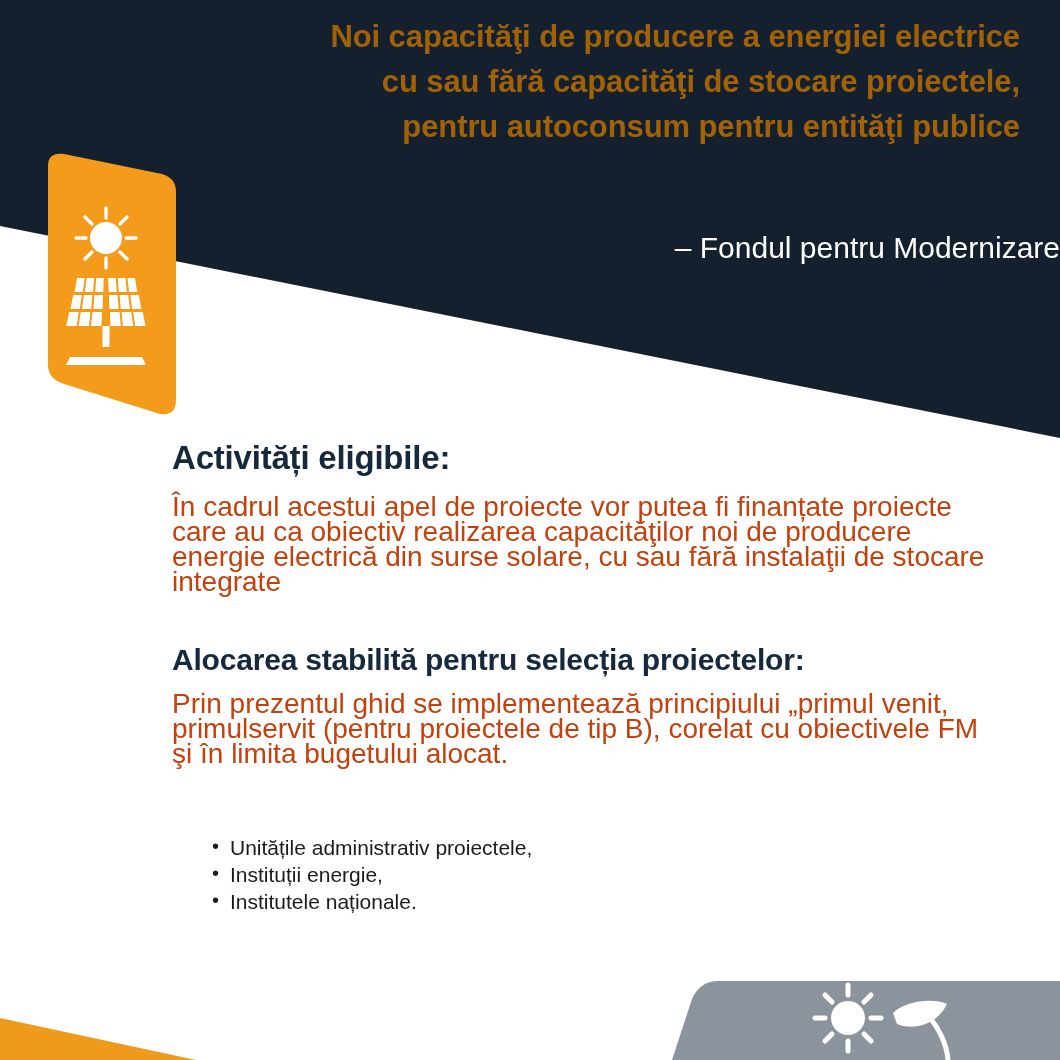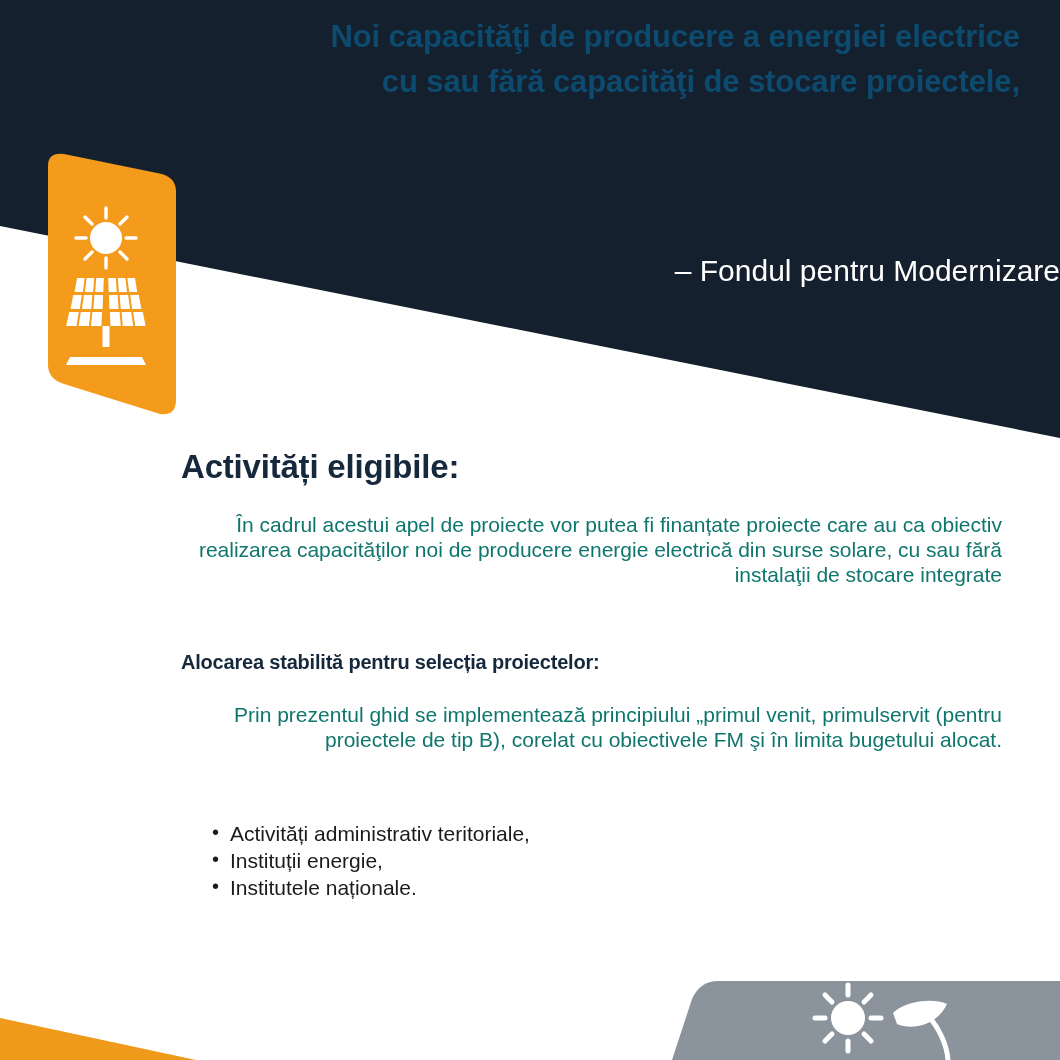--- a/index.html
+++ b/index.html
@@ -32,33 +32,33 @@
   .header-text-wrap {
     position: absolute;
     left: 130px;
     top: 14px;
     width: 890px;
     text-align: right;
     z-index: 5;
   }
   .slide-title {
     margin: 0;
-    color: #0c4a6e;
+    color: #a16207;
     font-size: 31px;
     font-weight: bold;
     line-height: 45px;
     letter-spacing: -0.1px;
     text-align: right;
   }
   .slide-title .tline { display: block; white-space: nowrap; }
 
   .slide-subtitle {
     position: absolute;
     right: 0;
-    top: 252px;
+    top: 229px;
     width: 890px;
     text-align: right;
     color: #ffffff;
     font-size: 30px;
     font-weight: normal;
     line-height: 38px;
     white-space: nowrap;
   }
 
   
@@ -73,38 +73,37 @@
 
   
   .content {
     position: absolute;
     left: 172px;
     top: 438px;
     width: 830px;
     z-index: 4;
   }
   .sec-heading {
-    margin: 9px;
+    margin: 0;
     color: #16283c;
     font-size: 33px;
     font-weight: bold;
     line-height: 40px;
     letter-spacing: -0.2px;
   }
   .sec-heading.small {
-    font-size: 20px;
+    font-size: 30px;
     line-height: 28px;
   }
   .body-para {
     margin: 0;
-    color: #0f766e;
-    font-size: 21px;
+    color: #c2410c;
+    font-size: 28px;
     font-weight: normal;
     line-height: 25px;
-    text-align: right;
   }
 
   .gap-a { height: 16px; }
   .gap-b { height: 52px; }
   .gap-c { height: 17px; }
   .gap-d { height: 58px; }
   .gap-e { height: 10px; }
 
   .bullet-list {
     margin: 0;
@@ -207,20 +206,21 @@
       <rect x="68.5" y="174" width="7" height="21" stroke="none"></rect>
 
       <path d="M 36 205 L 108 205 L 112 213 L 32 213 Z" stroke="none"></path>
     </g>
   </svg>
 
   <div class="header-text-wrap">
     <h1 class="slide-title">
       <span class="tline">Noi capacităţi de producere a energiei electrice</span>
       <span class="tline">cu sau fără capacităţi de stocare proiectele,</span>
+      <span class="tline">pentru autoconsum pentru entităţi publice</span>
     </h1>
   </div>
   <div class="slide-subtitle">– Fondul pentru Modernizare</div>
 
   <div class="content">
 
     <section>
       <h2 class="sec-heading">Activități eligibile:</h2>
       <div class="gap-a"></div>
       <p class="body-para">În cadrul acestui apel de proiecte vor putea fi finanțate proiecte care au ca obiectiv realizarea capacităţilor noi de producere energie electrică din surse solare, cu sau fără instalaţii de stocare integrate</p>
@@ -232,20 +232,20 @@
       <h2 class="sec-heading small">Alocarea stabilită pentru selecția proiectelor:</h2>
       <div class="gap-c"></div>
       <p class="body-para">Prin prezentul ghid se implementează principiului „primul venit, primulservit (pentru proiectele de tip B), corelat cu obiectivele FM şi în limita bugetului alocat.</p>
     </section>
 
     <div class="gap-d"></div>
 
     <section>
       <div class="gap-e"></div>
       <ul class="bullet-list">
-        <li>Activități administrativ teritoriale,</li>
+        <li>Unitățile administrativ proiectele,</li>
         <li>Instituții energie,</li>
         <li>Institutele naționale.</li>
       </ul>
     </section>
 
   </div>
 </div>
 
 </body></html>

